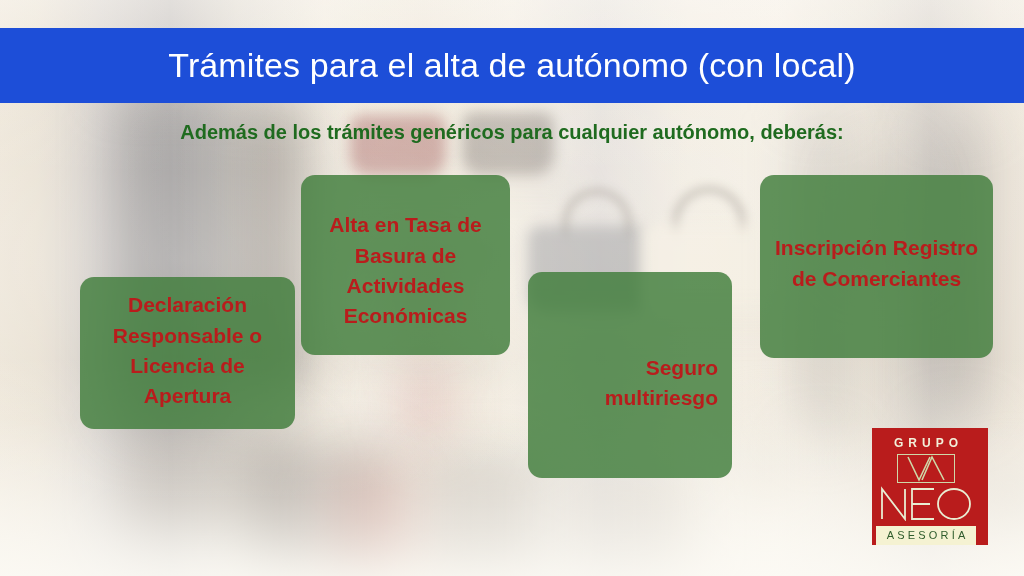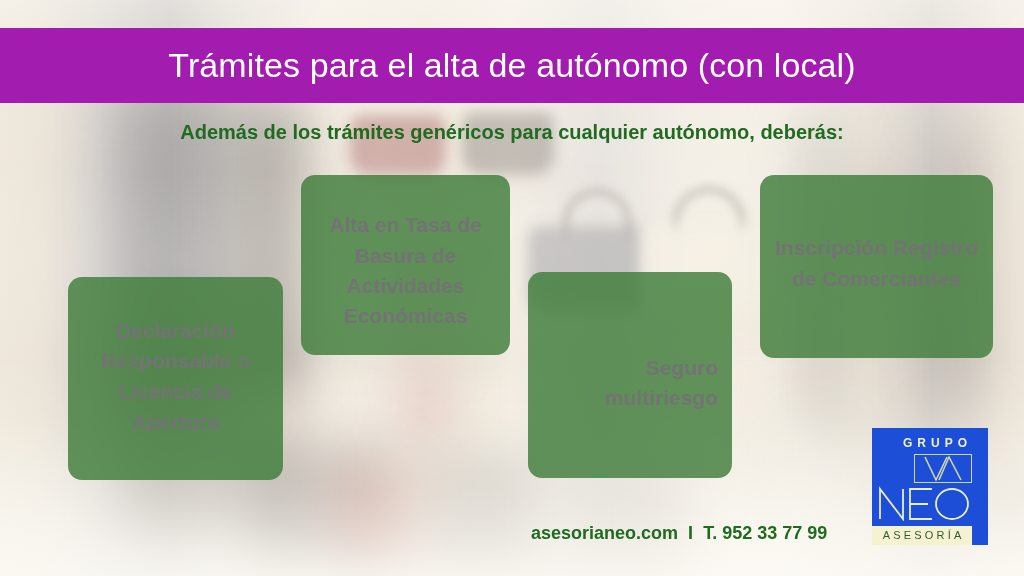--- a/index.html
+++ b/index.html
@@ -80,21 +80,21 @@
                                  rgba(252,248,240,0.00) 62%, rgba(252,250,244,0.80) 100%);
   }
 
   
   .header-bar {
     position: absolute;
     left: 0;
     top: 28px;
     width: 1024px;
     height: 75px;
-    background: #a21caf;
+    background: #1d4ed8;
     display: flex;
     align-items: center;
     justify-content: center;
   }
   .header-title {
     color: #ffffff;
     font-size: 34px;
     font-weight: 400;
     letter-spacing: 0.1px;
     white-space: nowrap;
@@ -118,28 +118,28 @@
     position: absolute;
     background: rgba(64,125,59,0.82);
     border-radius: 14px;
     display: flex;
     align-items: center;
     justify-content: center;
     box-sizing: border-box;
     padding: 8px 14px;
   }
   .step-label {
-    color: #737373;
+    color: #b91c1c;
     font-size: 21px;
     font-weight: bold;
     line-height: 1.45;
     text-align: center;
   }
 
-  #box-1 { left: 68px;  top: 277px; width: 215px; height: 203px; }
+  #box-1 { left: 80px;  top: 277px; width: 215px; height: 152px; }
   #box-2 { left: 301px; top: 175px; width: 209px; height: 180px; }
   #box-3 { left: 528px; top: 272px; width: 204px; height: 206px; }
   #box-4 { left: 760px; top: 175px; width: 233px; height: 183px; }
 
   #box-1 .step-label { padding-bottom: 4px; }
   #box-2 .step-label { transform: translateY(6px); }
   #box-3 .step-label { transform: translateY(8px); text-align: right; }
   #box-4 .step-label { transform: translateY(-3px); }
 
   
@@ -154,24 +154,24 @@
   }
   .contact .sep { padding: 0 5px; }
 
   
   .logo {
     position: absolute;
     left: 872px;
     top: 428px;
     width: 116px;
     height: 117px;
-    background: #1d4ed8;
+    background: #b91c1c;
     display: flex;
     flex-direction: column;
-    align-items: flex-end;
+    align-items: center;
     box-sizing: border-box;
     padding: 9px 16px 8px 8px;
   }
   .logo-grupo {
     color: #f2f0da;
     font-size: 12px;
     font-weight: bold;
     letter-spacing: 5px;
     text-indent: 5px;
     line-height: 1;
@@ -264,25 +264,20 @@
   </div>
 
   <div class="step-box" id="box-3">
     <div class="step-label">Seguro multiriesgo</div>
   </div>
 
   <div class="step-box" id="box-4">
     <div class="step-label">Inscripción Registro de Comerciantes</div>
   </div>
 
-  <div class="contact">
-    <span>asesorianeo.com</span>
-    <span class="sep">I</span>
-    <span>T. 952 33 77 99</span>
-  </div>
 
   <div class="logo">
     <div class="logo-grupo">GRUPO</div>
 
     <div class="logo-mark">
       <svg width="56" height="27" viewBox="0 0 56 27" aria-hidden="true">
         <path d="M10 2 L21 25 L32 2" fill="none" stroke="#cfd8a8" stroke-width="1.6"></path>
         <path d="M24 25 L34 2 L46 25" fill="none" stroke="#cfd8a8" stroke-width="1.6"></path>
       </svg>
     </div>

